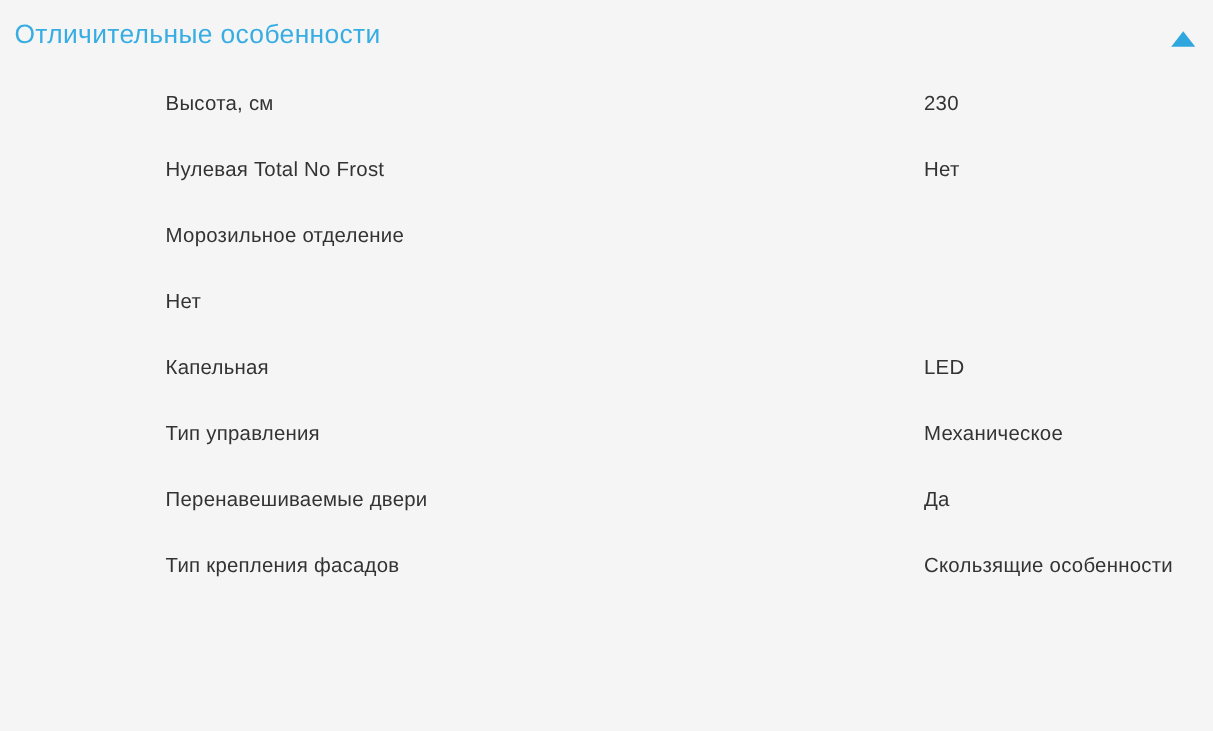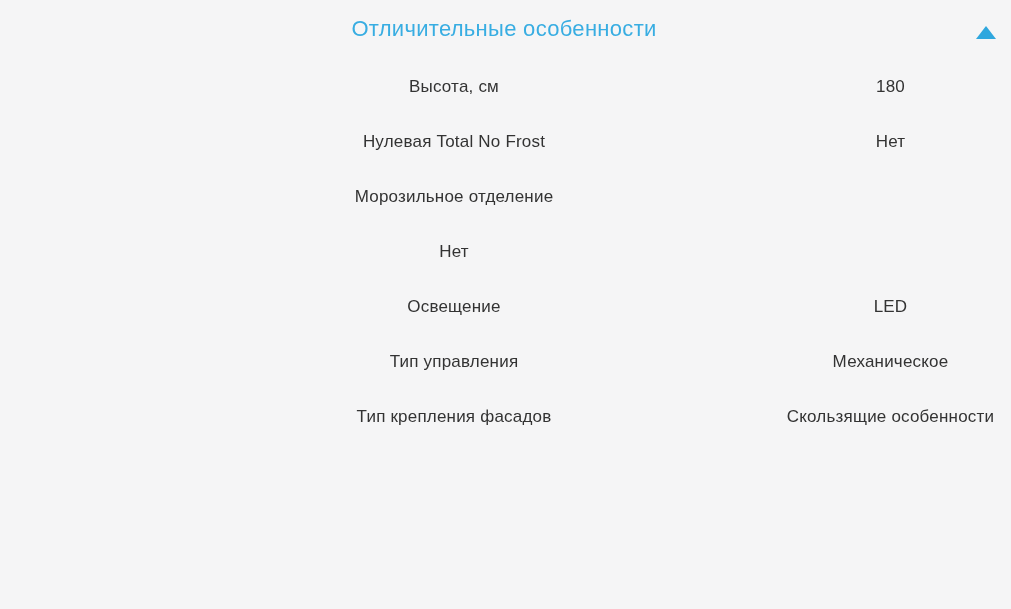--- a/index.html
+++ b/index.html
@@ -12,21 +12,20 @@
     overflow: hidden;
     background: #f5f5f6;
     font-family: "Liberation Sans", "DejaVu Sans", sans-serif;
     color: #333333;
     position: relative;
   }
   .panel {
     width: 100%;
     height: 100%;
     box-sizing: border-box;
-    text-align: center;
   }
   .panel-header {
     position: relative;
     height: 60px;
     box-sizing: border-box;
     padding: 17px 15px 0 12px;
     cursor: pointer;
   }
   .panel-title {
     margin: 0;
@@ -85,47 +84,51 @@
 <div class="panel">
   <div class="panel-header">
     <h2 class="panel-title">Отличительные особенности</h2>
     <button class="collapse-btn" type="button">
       <span class="triangle-up"></span>
     </button>
   </div>
   <div class="rows" id="rows">
   <div class="spec-row">
     <div class="spec-label">Высота, см</div>
-    <div class="spec-value">180</div>
+    <div class="spec-value">230</div>
   </div>
 
   <div class="spec-row">
     <div class="spec-label">Нулевая Total No Frost</div>
     <div class="spec-value">Нет</div>
   </div>
 
 
 
   <div class="spec-row">
     <div class="spec-label">Морозильное отделение</div>
   </div>
 
   <div class="spec-row">
     <div class="spec-value">Нет</div>
   </div>
 
   <div class="spec-row">
-    <div class="spec-label">Освещение</div>
+    <div class="spec-label">Капельная</div>
     <div class="spec-value">LED</div>
   </div>
 
   <div class="spec-row">
     <div class="spec-label">Тип управления</div>
     <div class="spec-value">Механическое</div>
   </div>
 
+  <div class="spec-row">
+    <div class="spec-label">Перенавешиваемые двери</div>
+    <div class="spec-value">Да</div>
+  </div>
 
   <div class="spec-row">
     <div class="spec-label">Тип крепления фасадов</div>
     <div class="spec-value">Скользящие особенности</div>
   </div>
 </div>
 </div>
 
 </body></html>

